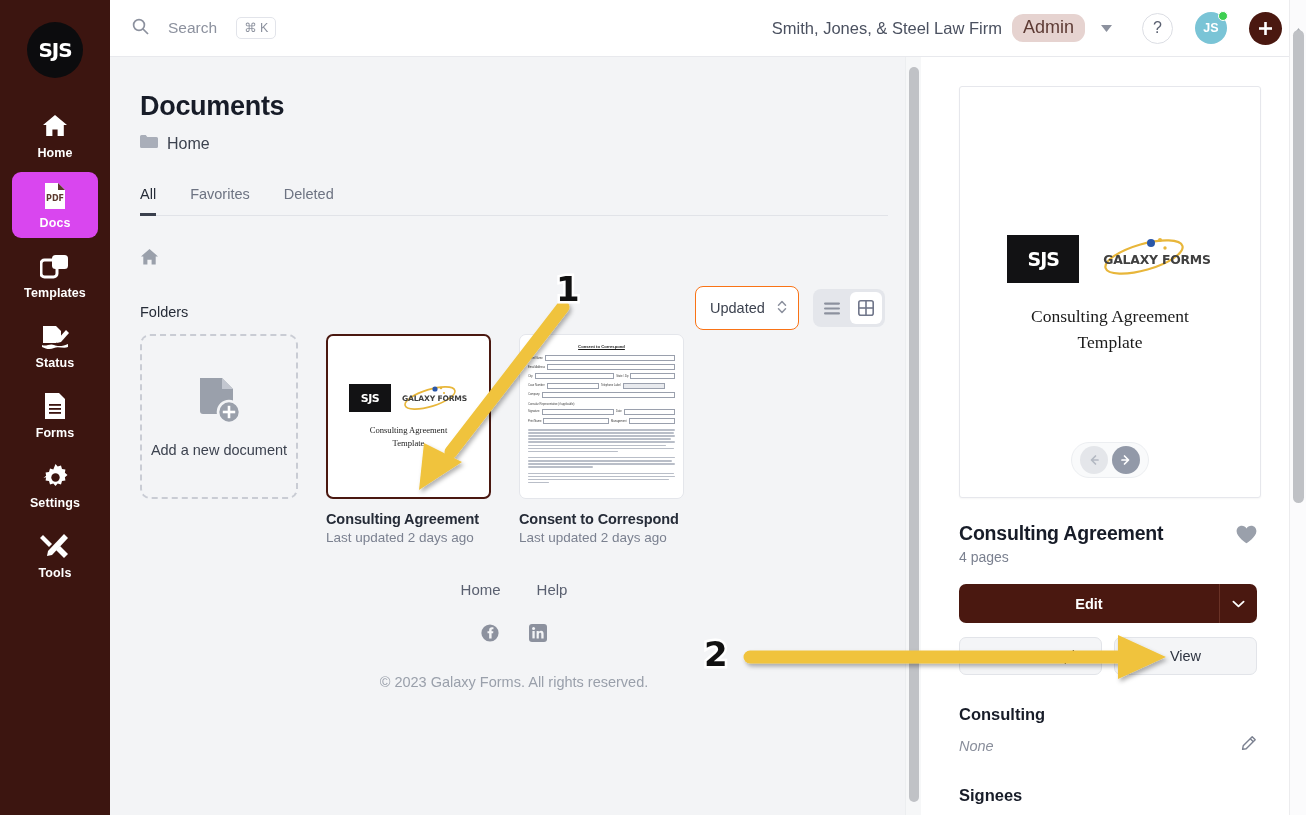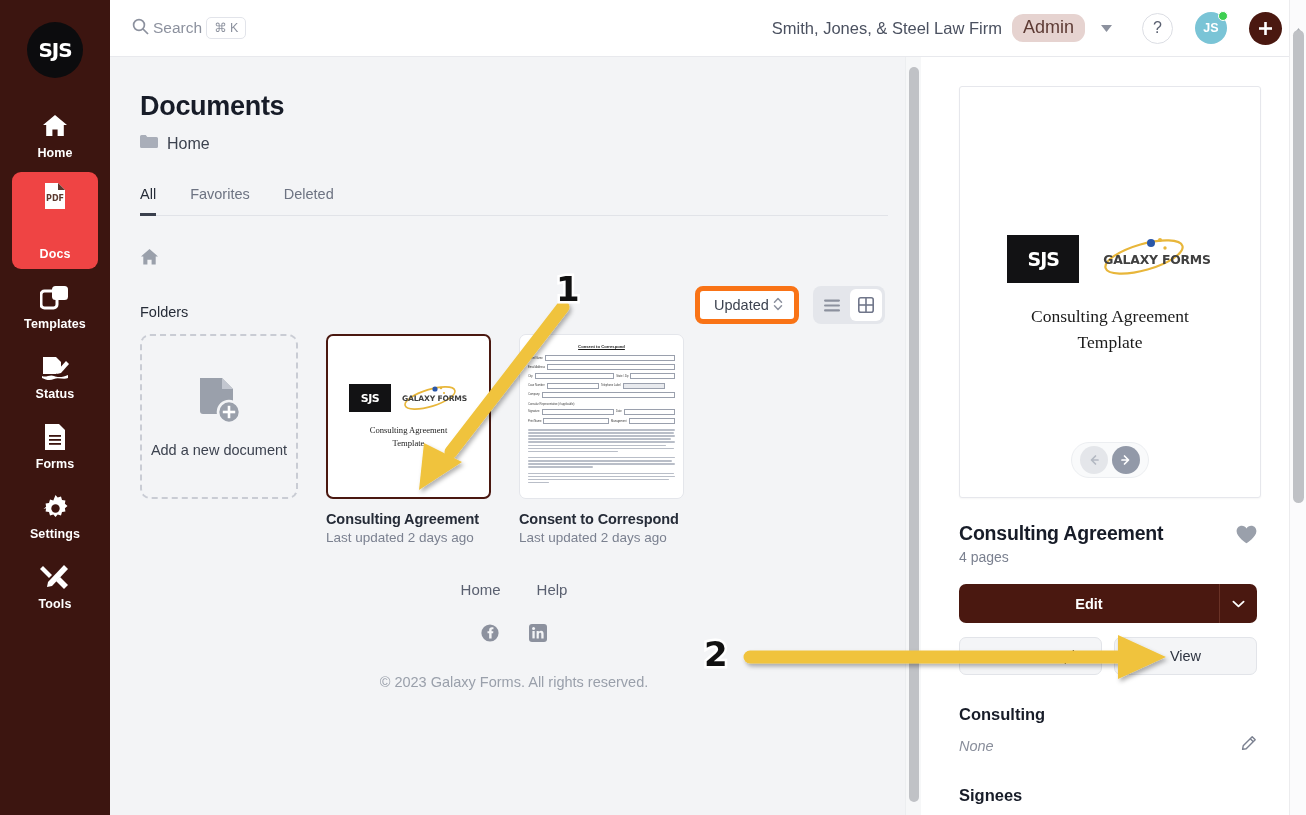--- a/index.html
+++ b/index.html
@@ -28,36 +28,36 @@
     font-family: "DejaVu Sans", sans-serif;
   }
   .nav-list { margin-top: 24px; width: 100%; display: flex; flex-direction: column; align-items: center; }
   .nav-item {
     width: 86px; padding: 9px 0 8px;
     border-radius: 9px;
     display: flex; flex-direction: column; align-items: center;
     cursor: pointer; margin-bottom: 4px;
     text-decoration: none;
   }
-  .nav-item.active { background: #ef4444; gap: 31px; }
+  .nav-item.active { background: #d946ef; }
   .nav-item .ni-icon { height: 30px; display: flex; align-items: center; justify-content: center; }
   .nav-item .ni-label {
     color: #ffffff; font-size: 12.5px; font-weight: bold;
     margin-top: 5px; letter-spacing: .1px;
   }
   .nav-item svg { display: block; }
 
   
   .topbar {
     position: absolute; left: 110px; top: 0; width: 1196px; height: 57px;
     background: #fff; border-bottom: 1px solid #e8e9ed;
     display: flex; align-items: center;
     z-index: 10;
   }
-  .search-wrap { display: flex; align-items: center; margin-left: 22px; gap: 4px; cursor: text; }
+  .search-wrap { display: flex; align-items: center; margin-left: 22px; gap: 19px; cursor: text; }
   .search-label { color: #8c919e; font-size: 15.5px; }
   .kbd {
     border: 1px solid #e2e4ea; border-radius: 5px;
     padding: 2px 7px 3px; font-size: 12.5px; color: #8c919e;
     background: #fff;
   }
   .topbar-right {
     margin-left: auto; display: flex; align-items: center; gap: 0;
     padding-right: 24px;
   }
@@ -111,22 +111,22 @@
     cursor: pointer; border-bottom: 3px solid transparent;
     margin-bottom: -1px;
   }
   .tab.active { color: #262c38; border-bottom-color: #3a404d; font-weight: normal; }
 
   .toolbar-right {
     position: absolute; right: 30px; top: 229px;
     display: flex; align-items: center; gap: 14px;
   }
   .select-box {
-    width: 104px; height: 38px; border-radius: 8px;
-    border: 5px solid #f97316; background: #fff;
+    width: 104px; height: 44px; border-radius: 8px;
+    border: 1px solid #f97316; background: #fff;
     display: flex; align-items: center; justify-content: space-between;
     padding: 0 10px 0 14px; cursor: pointer;
   }
   .select-box span { font-size: 14.5px; color: #3c424f; }
   .viewtoggle {
     display: flex; background: #e4e6eb; border-radius: 8px; padding: 3px; gap: 2px;
   }
   .vt-btn {
     width: 32px; height: 32px; border-radius: 6px;
     display: flex; align-items: center; justify-content: center; cursor: pointer;

